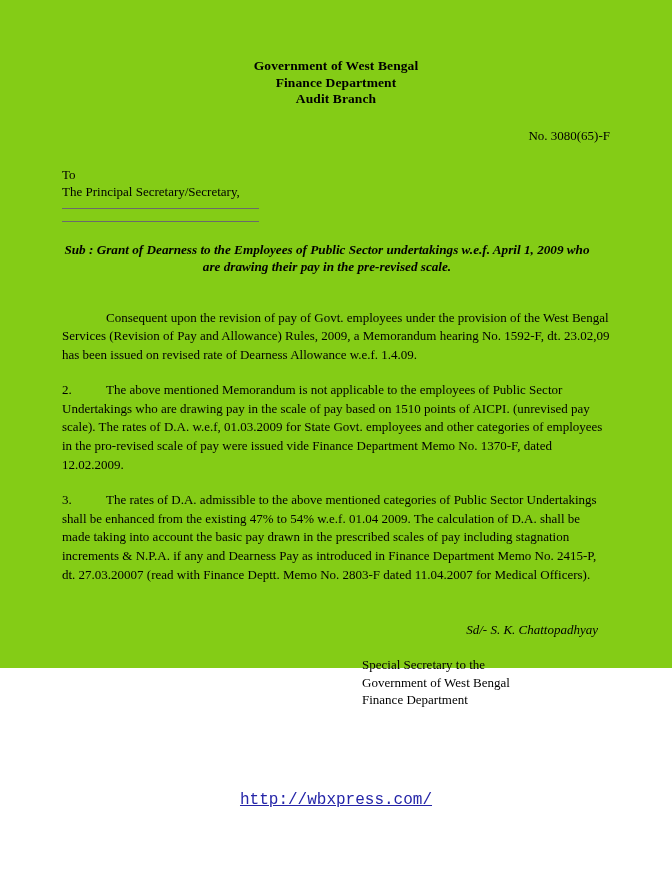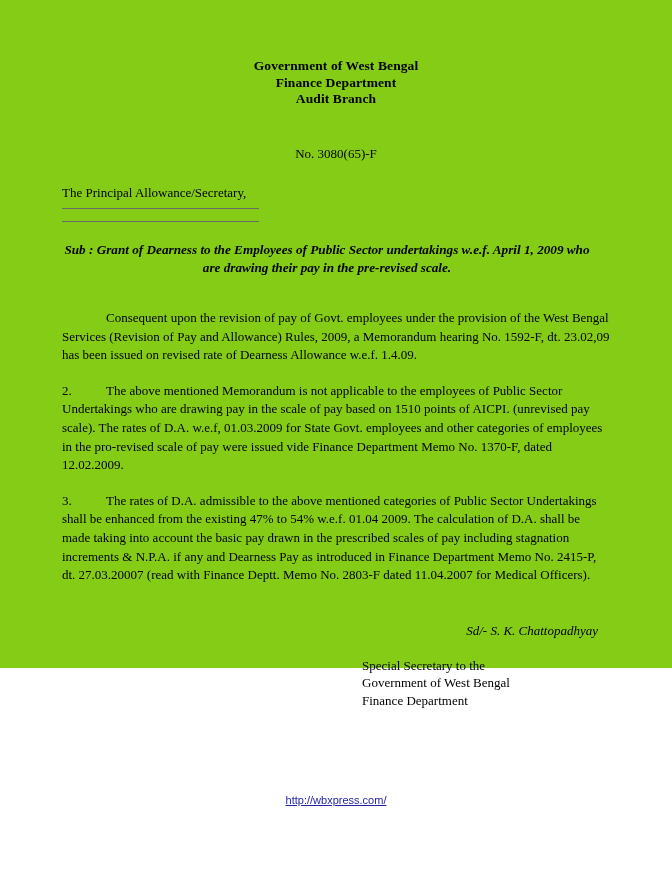--- a/index.html
+++ b/index.html
@@ -35,25 +35,25 @@
     font-weight: bold;
     font-size: 13.5px;
     line-height: 16.5px;
     letter-spacing: 0.1px;
   }
   .letterhead div { white-space: nowrap; }
 
   
   .ref-row {
     display: flex;
-    justify-content: center;
+    justify-content: flex-end;
     align-items: baseline;
     font-size: 13px;
     line-height: 17px;
-    margin-top: 37px;
+    margin-top: 19px;
   }
   .ref-no { white-space: nowrap; }
   .ref-place { white-space: nowrap; padding-right: 36px; }
   .ref-place sup {
     font-size: 8.5px;
     vertical-align: super;
     line-height: 0;
   }
 
   
@@ -113,45 +113,46 @@
 
   
   .footer {
     position: absolute;
     left: 0;
     top: 790px;
     width: 672px;
     text-align: center;
   }
   .footer a {
-    font-size: 11px;
+    font-size: 16px;
     color: #2424a8;
     text-decoration: underline;
-    font-family: Liberation Sans, sans-serif;
+    font-family: Liberation Mono, monospace;
   }
 </style>
 </head>
 <body>
 
 <div class="page">
 
   <div class="content">
 
     <div class="letterhead">
       <div>Government of West Bengal</div>
       <div>Finance Department</div>
       <div>Audit Branch</div>
     </div>
 
     <div class="ref-row">
       <div class="ref-no">No. 3080(65)-F</div>
     </div>
 
     <div class="addressee">
-      <div>The Principal Allowance/Secretary,</div>
+      <div>To</div>
+      <div>The Principal Secretary/Secretary,</div>
       <div class="rule-block">
         <div class="blank-rule"></div>
         <div class="blank-rule"></div>
       </div>
     </div>
 
     <div class="subject">Sub : Grant of Dearness to the Employees of Public Sector undertakings w.e.f. April 1, 2009 who are drawing their pay in the pre-revised scale.</div>
 
     <div class="body-para first">Consequent upon the revision of pay of Govt. employees under the provision of the West Bengal Services (Revision of Pay and Allowance) Rules, 2009, a Memorandum hearing No. 1592-F, dt. 23.02,09 has been issued on revised rate of Dearness Allowance w.e.f. 1.4.09.</div>
 

